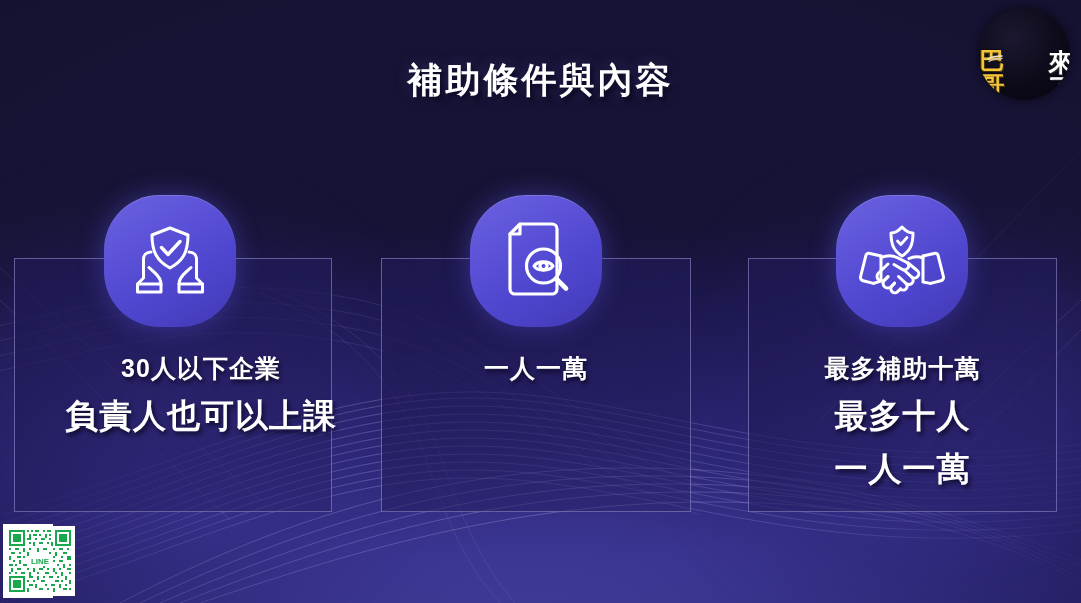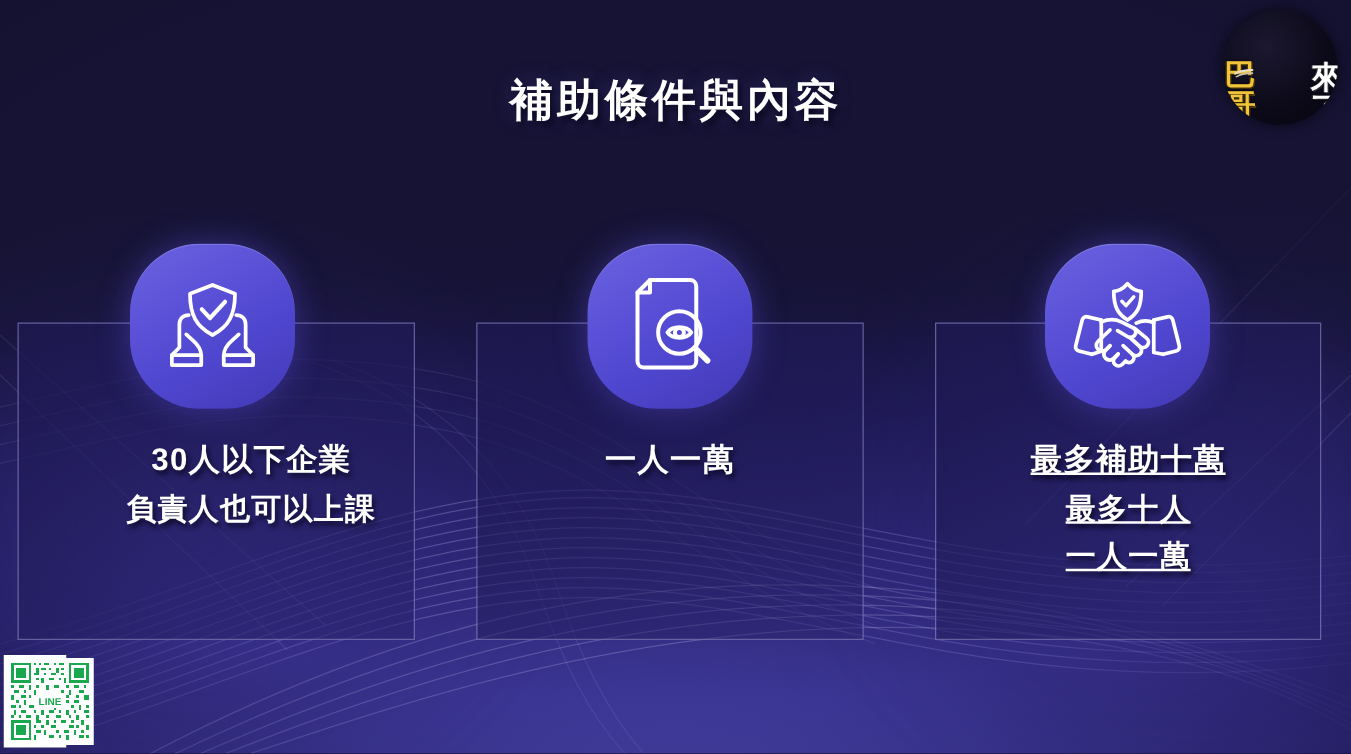--- a/index.html
+++ b/index.html
@@ -113,31 +113,31 @@
   
   .card-text {
     position: absolute;
     top: 348px;
     text-align: center;
     color: #ffffff;
     text-shadow: 2px 3px 4px rgba(5,3,22,0.75);
   }
   #card-text-1 { left: 14px;  width: 374px; }
   #card-text-2 { left: 381px; width: 310px; }
-  #card-text-3 { left: 748px; width: 309px; text-decoration: underline; }
+  #card-text-3 { left: 748px; width: 309px; }
 
   .line-head {
     font-size: 25px;
     font-weight: 700;
     letter-spacing: 1px;
     line-height: 1.62;
     white-space: nowrap;
   }
   .line-sub {
-    font-size: 24px;
+    font-size: 33px;
     font-weight: 700;
     letter-spacing: 1px;
     line-height: 1.62;
     white-space: nowrap;
   }
 
   
   .logo {
     position: absolute;
     right: 11px;

